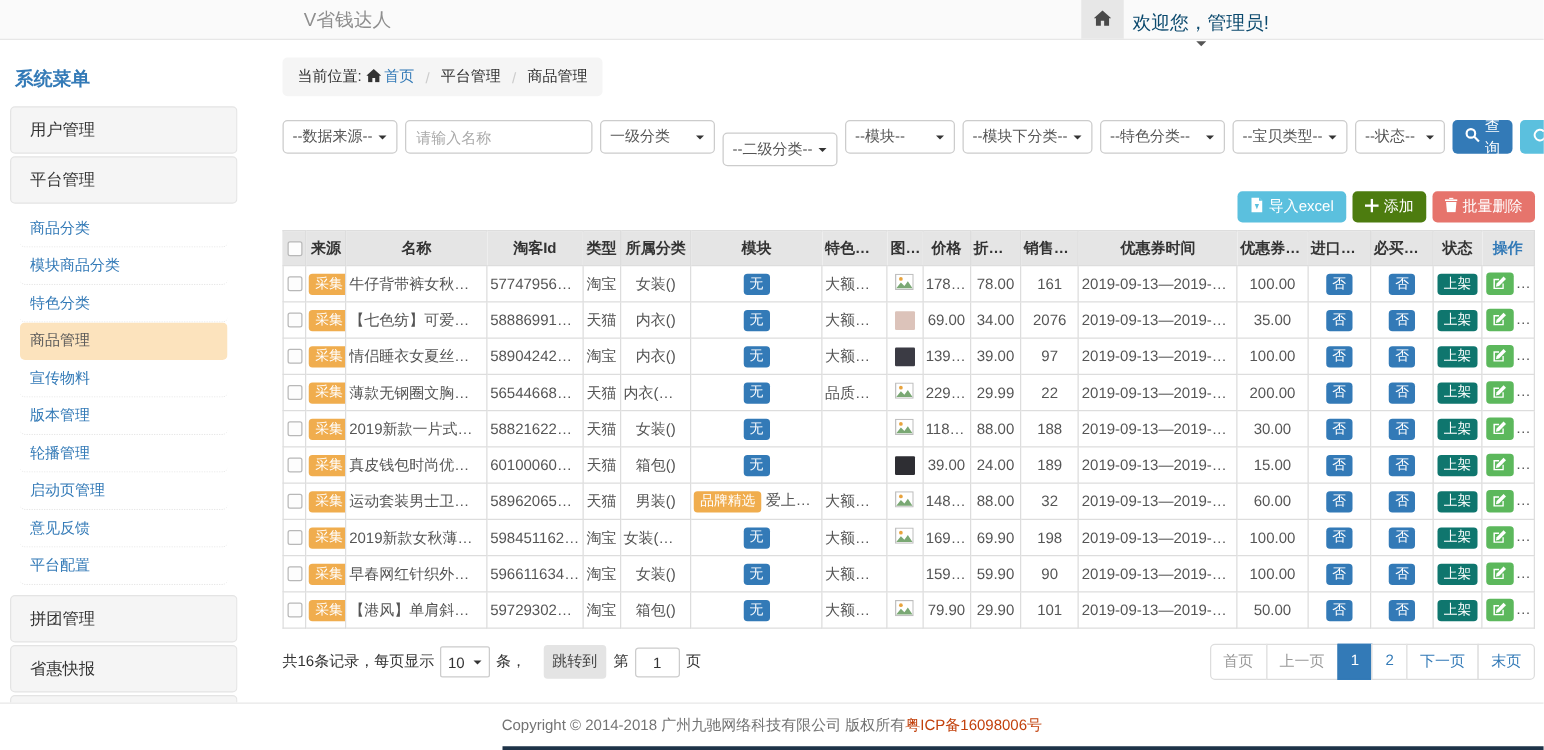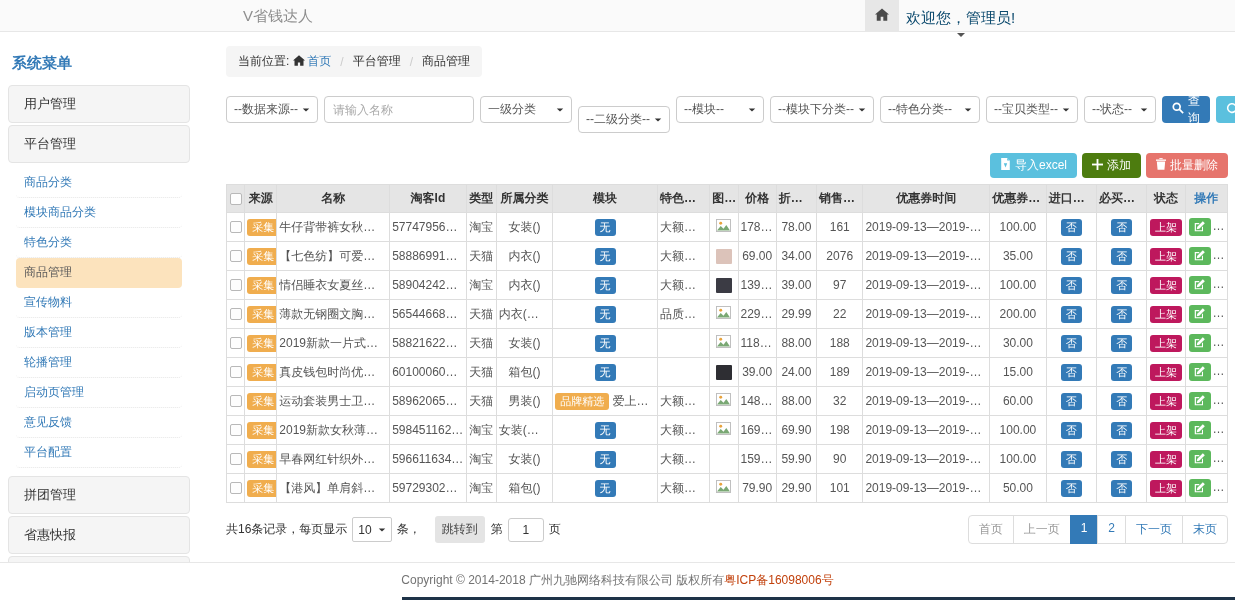--- a/index.html
+++ b/index.html
@@ -53,21 +53,21 @@
   table.grid { width:100%; border-collapse:collapse; table-layout:fixed; margin-top:6px; font-size:12px; }
   .grid th, .grid td { border:1px solid #ddd; padding:5px 2px; text-align:center;
     overflow:hidden; white-space:nowrap; text-overflow:ellipsis; }
   .grid th { font-weight:bold; color:#333; background:#e5e5e5;margin-left:48px; }
   .grid td { color:#555; }
   .grid th.op-head { color:#337ab7; }
   .cb { width:12px; height:12px; border:1px solid #b8b8b8; border-radius:2px; background:#fdfdfd; margin:0 auto; cursor:pointer; }
   .badge { display:inline-block; padding:3px 5px; border-radius:3px; color:#fff; font-size:11px; line-height:1; }
   .b-orange { background:#f0ad4e; }
   .b-blue { background:#337ab7; }
-  .b-green { background:#be185d; }
+  .b-green { background:#0f766e; }
   .op-btn { display:inline-flex; width:22px; height:18px; border-radius:3px;
     align-items:center; justify-content:center; vertical-align:middle; cursor:pointer; border:none; margin:0 1px;}
   .op-edit { background:#5cb85c; }
   .op-del { background:#d9534f; }
   .thumb { width:16px; height:15px; margin:0 auto; border-radius:1px; }
   
   .pager-row { margin-top:12px; display:flex; justify-content:space-between; align-items:center; font-size:12px; color:#333; }
   .pager-left { display:flex; align-items:center; }
   .per-select { display:inline-flex; align-items:center; gap:6px; border:1px solid #ccc;
     border-radius:2px; height:25px; padding:0 5px; margin:0 5px; background:#fff; cursor:pointer; }

